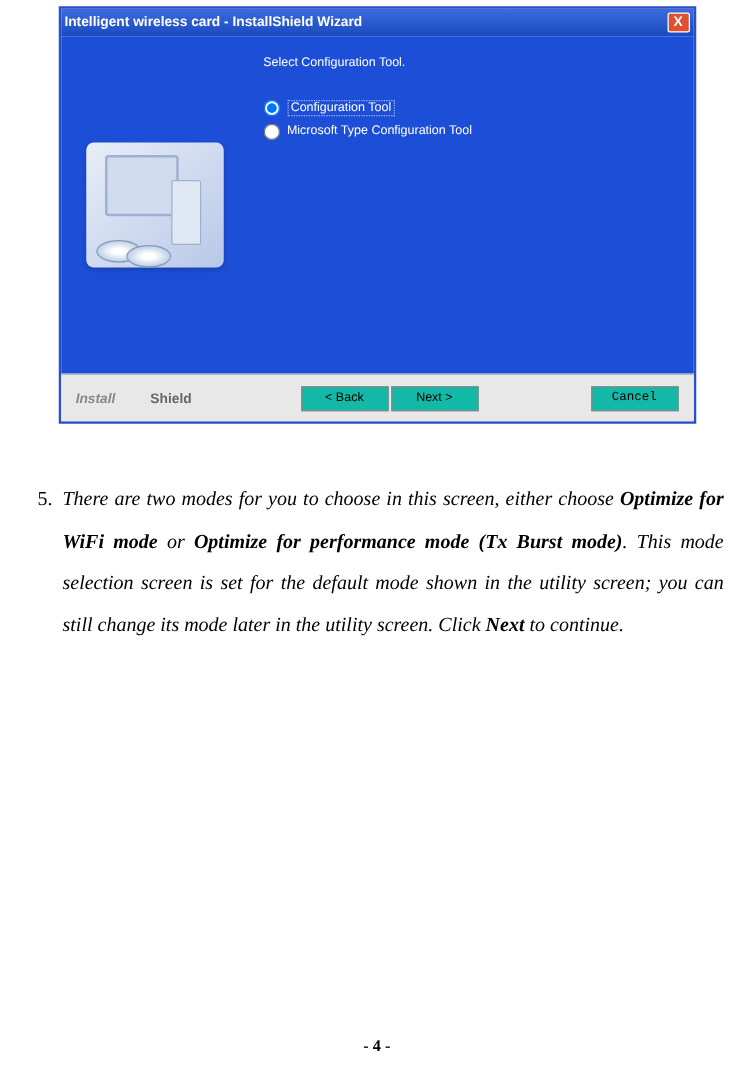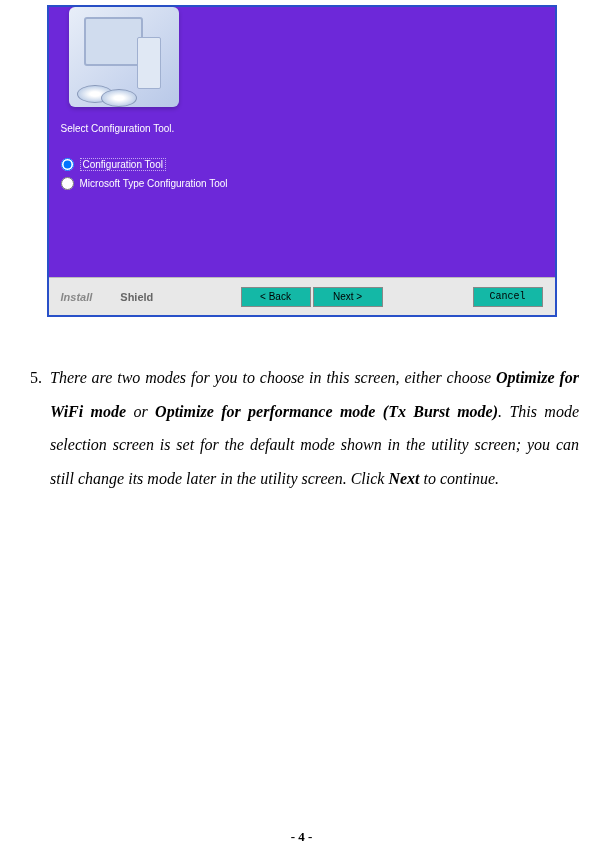--- a/index.html
+++ b/index.html
@@ -5,50 +5,56 @@
     * { box-sizing: border-box; margin: 0; padding: 0; }
     body { width: 603px; height: 863px; background: #fff; font-family: "Times New Roman", serif; position: relative; }
     .page { padding: 0 20px; }
     .wizard { width: 510px; margin: 5px auto 0; border: 2px solid #2850c8; background: #fff; }
     .titlebar { height: 22px; background: linear-gradient(to bottom, #3b6bdb, #1a4ac0); display: flex; align-items: center; justify-content: space-between; padding: 0 3px; }
     .titlebar-text { color: #fff; font: bold 11px Tahoma, Arial; }
     .close-btn { width: 18px; height: 16px; background: #e05030; border: 1px solid #fff; border-radius: 2px; display: flex; align-items: center; justify-content: center; color: #fff; font: bold 11px Arial; }
     .header-panel { background: #2e55c9; padding: 8px 16px 14px; }
     .setup-title { color: #fff; font: bold 11px Tahoma, Arial; }
     .setup-sub { color: #fff; font: 10px Tahoma, Arial; margin-top: 2px; margin-left: 6px; }
-    .body-panel { background: #6d28d9; display: flex; height: 270px; flex-direction: column; }
+    .body-panel { background: #1d4ed8; display: flex; height: 270px; }
     .left-graphic { width: 150px; display: flex; align-items: center; justify-content: center; }
     .computer-img { width: 110px; height: 100px; background: linear-gradient(to bottom right, #e8eef8, #b8c8e8); border-radius: 6px; position: relative; box-shadow: 0 2px 4px rgba(0,0,0,0.2); }
     .computer-img::before { content: ""; position: absolute; left: 15px; top: 10px; width: 55px; height: 45px; background: #d0dcee; border: 2px solid #a0b0d0; border-radius: 3px; }
     .computer-img::after { content: ""; position: absolute; right: 18px; top: 30px; width: 22px; height: 50px; background: #e0e8f4; border: 1px solid #a0b0d0; border-radius: 2px; }
     .computer-disc { position: absolute; left: 8px; bottom: 4px; width: 36px; height: 18px; background: radial-gradient(ellipse, #fff 20%, #c0d0e8 70%); border-radius: 50%; border: 1px solid #8898b8; }
     .computer-disc2 { position: absolute; left: 32px; bottom: 0px; width: 36px; height: 18px; background: radial-gradient(ellipse, #fff 20%, #c0d0e8 70%); border-radius: 50%; border: 1px solid #8898b8; }
     .right-options { flex: 1; padding: 16px 12px; }
     .select-label { color: #fff; font: 10px Tahoma, Arial; margin-bottom: 24px; }
-    .radio-row { display: flex; align-items: center; margin-bottom: 6px; color: #fff; font: 10px Tahoma, Arial; }
+    .radio-row { display: flex; align-items: flex-start; margin-bottom: 6px; color: #fff; font: 10px Tahoma, Arial; }
     .radio-row input { margin-right: 6px; }
     .radio-row span.boxed { border: 1px dotted rgba(255,255,255,0.6); padding: 0 2px; }
     .button-bar { background: #e8e8e8; border-top: 1px solid #bbb; height: 38px; display: flex; align-items: center; padding: 0 12px; }
     .install-logo { font: italic bold 11px Arial; color: #888; }
     .install-logo .shield { color: #666; font-style: normal; margin-left: 28px; }
     .spacer { flex: 1; }
     .wbtn { width: 70px; height: 20px; background: #14b8a6; border: 1px solid #888; font: 10px Tahoma, Arial; margin-left: 2px; }
     .wbtn.cancel { margin-left: 90px; font-family: Liberation Mono, monospace; }
     .content { margin-top: 44px; padding: 0 4px 0 0; font: 16px "Times New Roman", serif; color: #000; line-height: 2.1; text-align: justify; }
     .content-row { display: flex; }
     .num { width: 30px; flex-shrink: 0; text-align: right; padding-right: 8px; }
     .text { flex: 1; font-style: italic; }
     .bold { font-weight: bold; }
     .page-num { position: absolute; bottom: 18px; left: 0; right: 0; text-align: center; font: bold 13px "Times New Roman", serif; }
   </style>
 </head>
 <body>
 
 <div class="page">
   <div class="wizard">
+    <div class="titlebar">
+      <span class="titlebar-text">Intelligent wireless card - InstallShield Wizard</span>
+      <div class="close-btn">
+        <span>X</span>
+      </div>
+    </div>
     <div class="body-panel">
       <div class="left-graphic">
         <div class="computer-img">
           <div class="computer-disc"></div>
           <div class="computer-disc2"></div>
         </div>
       </div>
       <div class="right-options">
         <div class="select-label">Select Configuration Tool.</div>
         <label class="radio-row">

